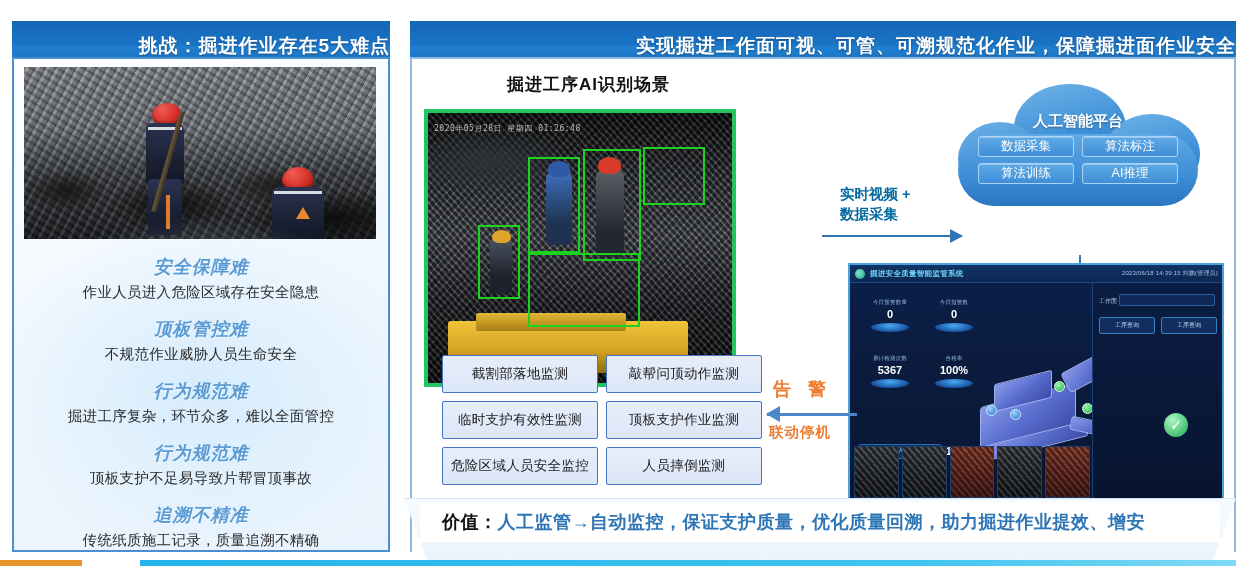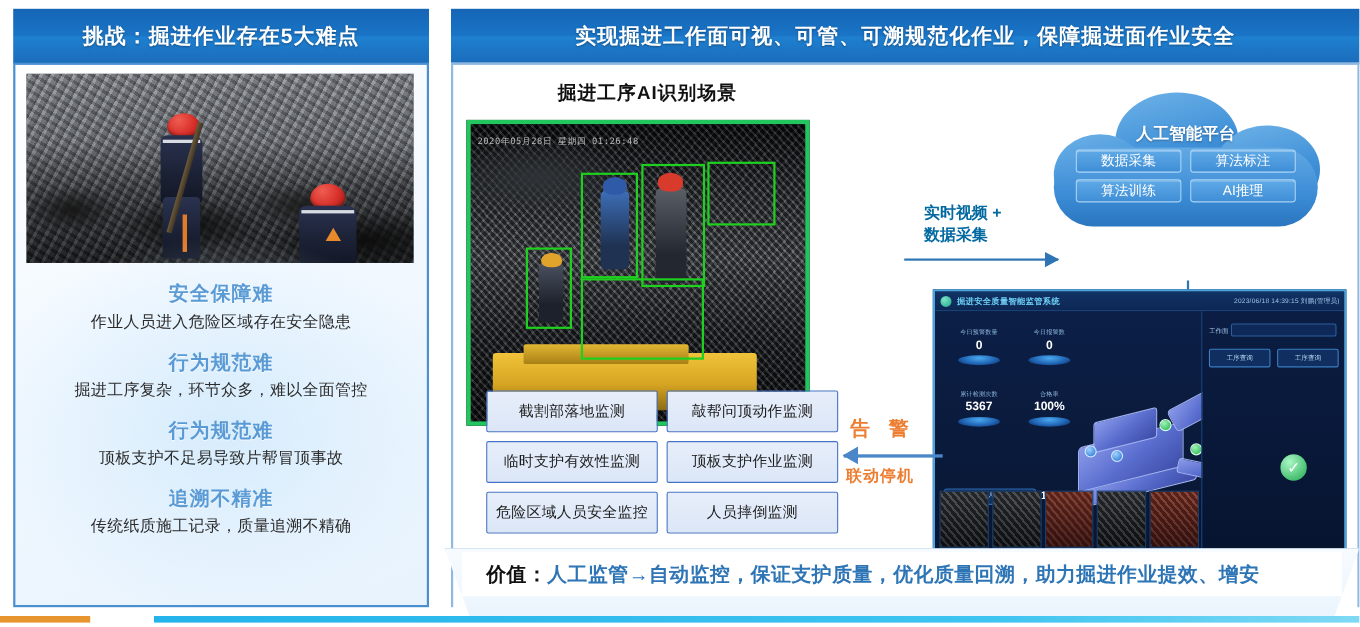--- a/index.html
+++ b/index.html
@@ -9,25 +9,26 @@
     background: #ffffff;
     overflow: hidden;
     position: relative;
   }
 
   
   .hdr {
     position: absolute;
     height: 50px;
     background: linear-gradient(180deg, #1565b5 0%, #1a74c6 48%, #1f7fd0 52%, #1a6cba 100%);
-    display: flex; align-items: center; justify-content: center;
+    display: flex; align-items: center; justify-content: flex-end;
     color: #ffffff;
     font-weight: bold;
     letter-spacing: 1px;
     text-shadow: 0 1px 2px rgba(0,0,0,.35);
+    margin-top: 13px;
   }
   #hdr-left  { left: 12px;  top: 8px; width: 378px; font-size: 19px; }
   #hdr-right { left: 410px; top: 8px; width: 826px; font-size: 19px; }
 
   
   #left-panel {
     position: absolute; left: 12px; top: 57px; width: 378px; height: 495px;
     border: 2px solid #4a90d0;
     background: linear-gradient(160deg,#ffffff 0%,#f3f9ff 40%,#e8f3fd 100%);
     overflow: hidden;
@@ -62,21 +63,21 @@
   .stripe { position:absolute; background:#d9dde3; height:3px; }
   .tool { position:absolute; background: linear-gradient(90deg,#6b5a3c,#3e3423);
      transform-origin: top left; }
   .tri { position:absolute; width:0;height:0;
      border-left:7px solid transparent;border-right:7px solid transparent;border-bottom:12px solid #e8892b; }
 
   .diff-list { position:absolute; left:0; top:196px; width:100%; z-index:2; }
   .diff-item { text-align:center; margin-bottom: 15px; }
   .diff-title {
     color:#5b9bd5; font-size:18px; font-weight:bold; letter-spacing:1px;
-    margin-bottom:4px; text-shadow:0 1px 1px rgba(255,255,255,.8);
+    margin-bottom:4px; text-shadow:0 1px 1px rgba(255,255,255,.8);font-style:italic;
   }
   .diff-desc { color:#2b2b2b; font-size:14.5px; letter-spacing:.3px; }
 
   
   #right-panel {
     position:absolute; left:410px; top:57px; width:826px; height:495px;
     border:2px solid #8fb9e0; border-bottom:none;
     background:#ffffff;
   }
 
@@ -248,20 +249,24 @@
       <div class="tri" style="left:272px; top:140px;"></div>
     </div>
   </div>
 
   <div class="diff-list">
     <div class="diff-item">
       <div class="diff-title">安全保障难</div>
       <div class="diff-desc">作业人员进入危险区域存在安全隐患</div>
     </div>
     <div class="diff-item">
+      <div class="diff-title">顶板管控难</div>
+      <div class="diff-desc">不规范作业威胁人员生命安全</div>
+    </div>
+    <div class="diff-item">
       <div class="diff-title">行为规范难</div>
       <div class="diff-desc">掘进工序复杂，环节众多，难以全面管控</div>
     </div>
     <div class="diff-item">
       <div class="diff-title">行为规范难</div>
       <div class="diff-desc">顶板支护不足易导致片帮冒顶事故</div>
     </div>
     <div class="diff-item">
       <div class="diff-title">追溯不精准</div>
       <div class="diff-desc">传统纸质施工记录，质量追溯不精确</div>

